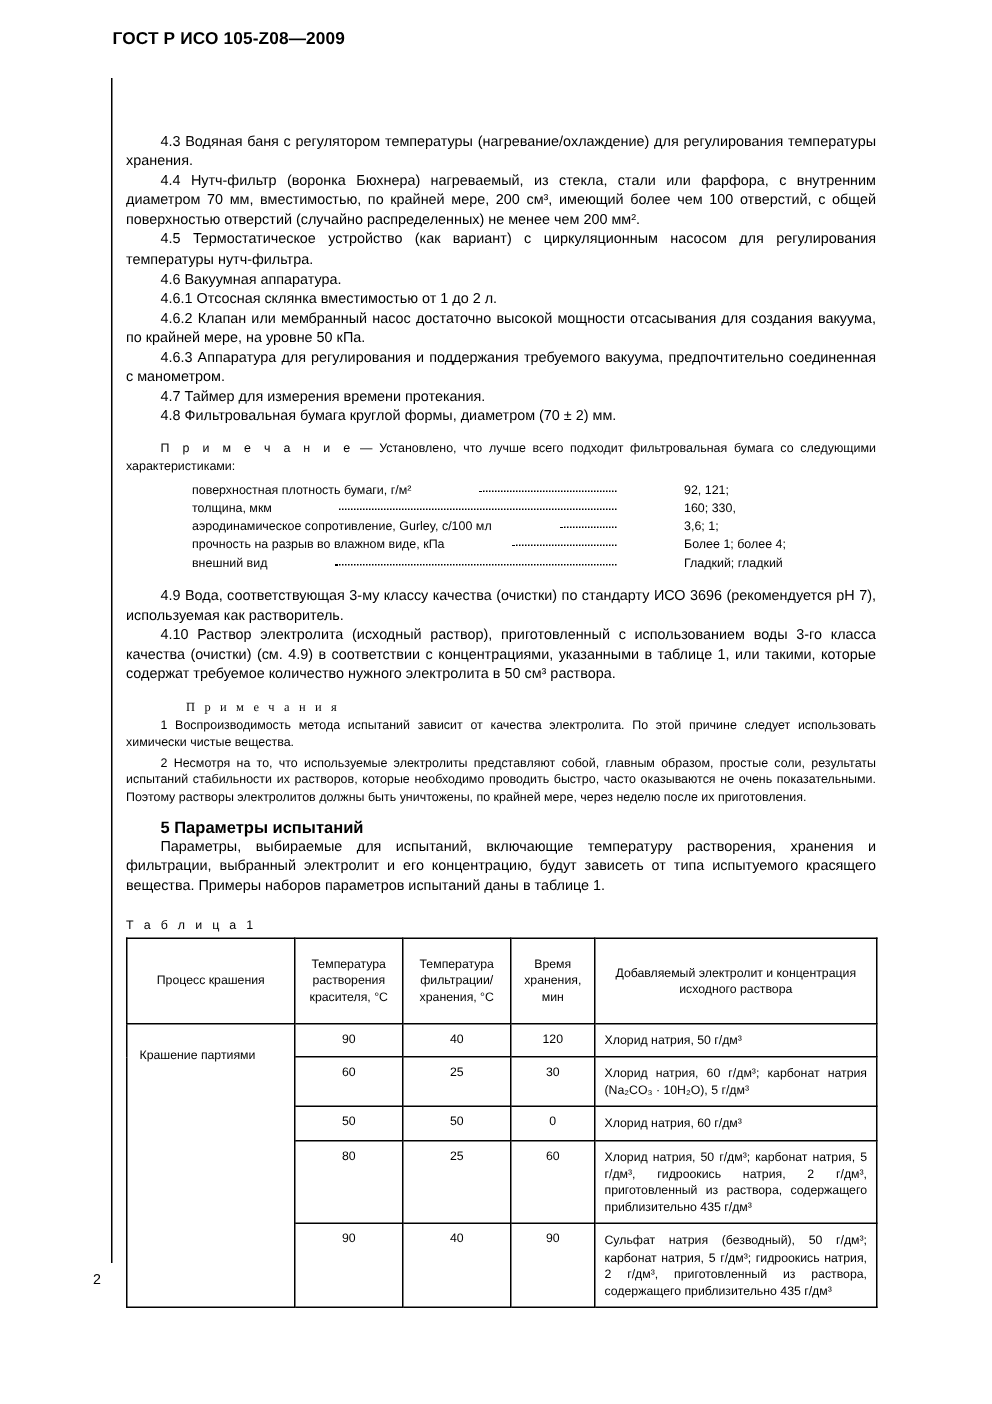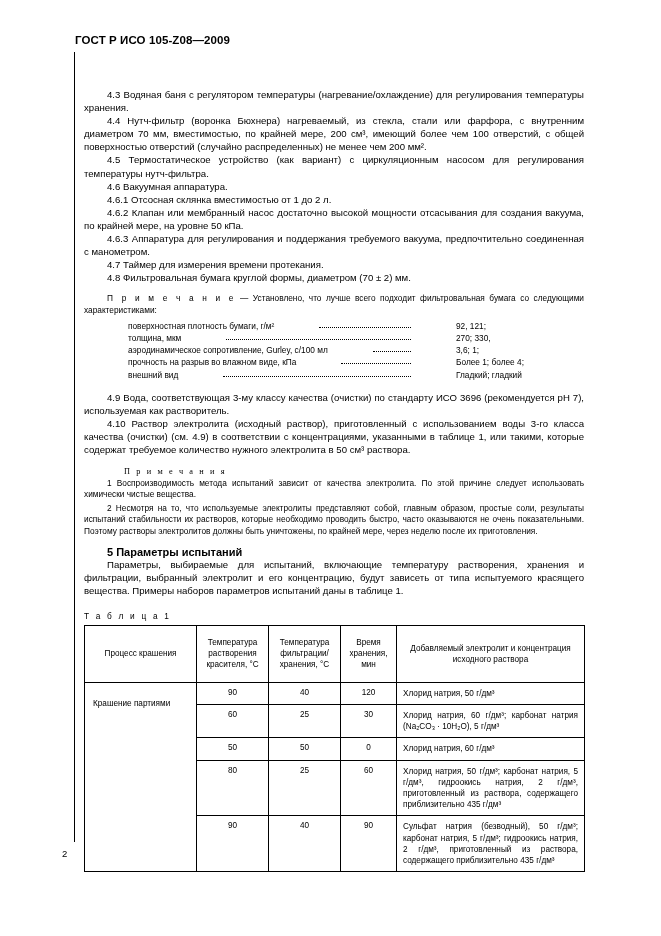--- a/index.html
+++ b/index.html
@@ -19,21 +19,21 @@
     position: relative;
     width: 661px;
     height: 936px;
     box-sizing: border-box;
   }
 
   
   .doc-header {
     position: absolute;
     left: 75px;
-    top: 34px;
+    top: 20px;
     font-size: 11.5px;
     font-weight: bold;
     letter-spacing: 0.1px;
     white-space: nowrap;
   }
 
   
   .left-rule {
     position: absolute;
     left: 74px;
@@ -205,21 +205,21 @@
       </div>
       <ul class="spec-list">
         <li>
           <span class="spec-label">поверхностная плотность бумаги, г/м²</span>
           <span class="spec-dots"></span>
           <span class="spec-val">92, 121;</span>
         </li>
         <li>
           <span class="spec-label">толщина, мкм</span>
           <span class="spec-dots"></span>
-          <span class="spec-val">270; 330,</span>
+          <span class="spec-val">160; 330,</span>
         </li>
         <li>
           <span class="spec-label">аэродинамическое сопротивление, Gurley, с/100 мл</span>
           <span class="spec-dots"></span>
           <span class="spec-val">3,6; 1;</span>
         </li>
         <li>
           <span class="spec-label">прочность на разрыв во влажном виде, кПа</span>
           <span class="spec-dots"></span>
           <span class="spec-val">Более 1; более 4;</span>

